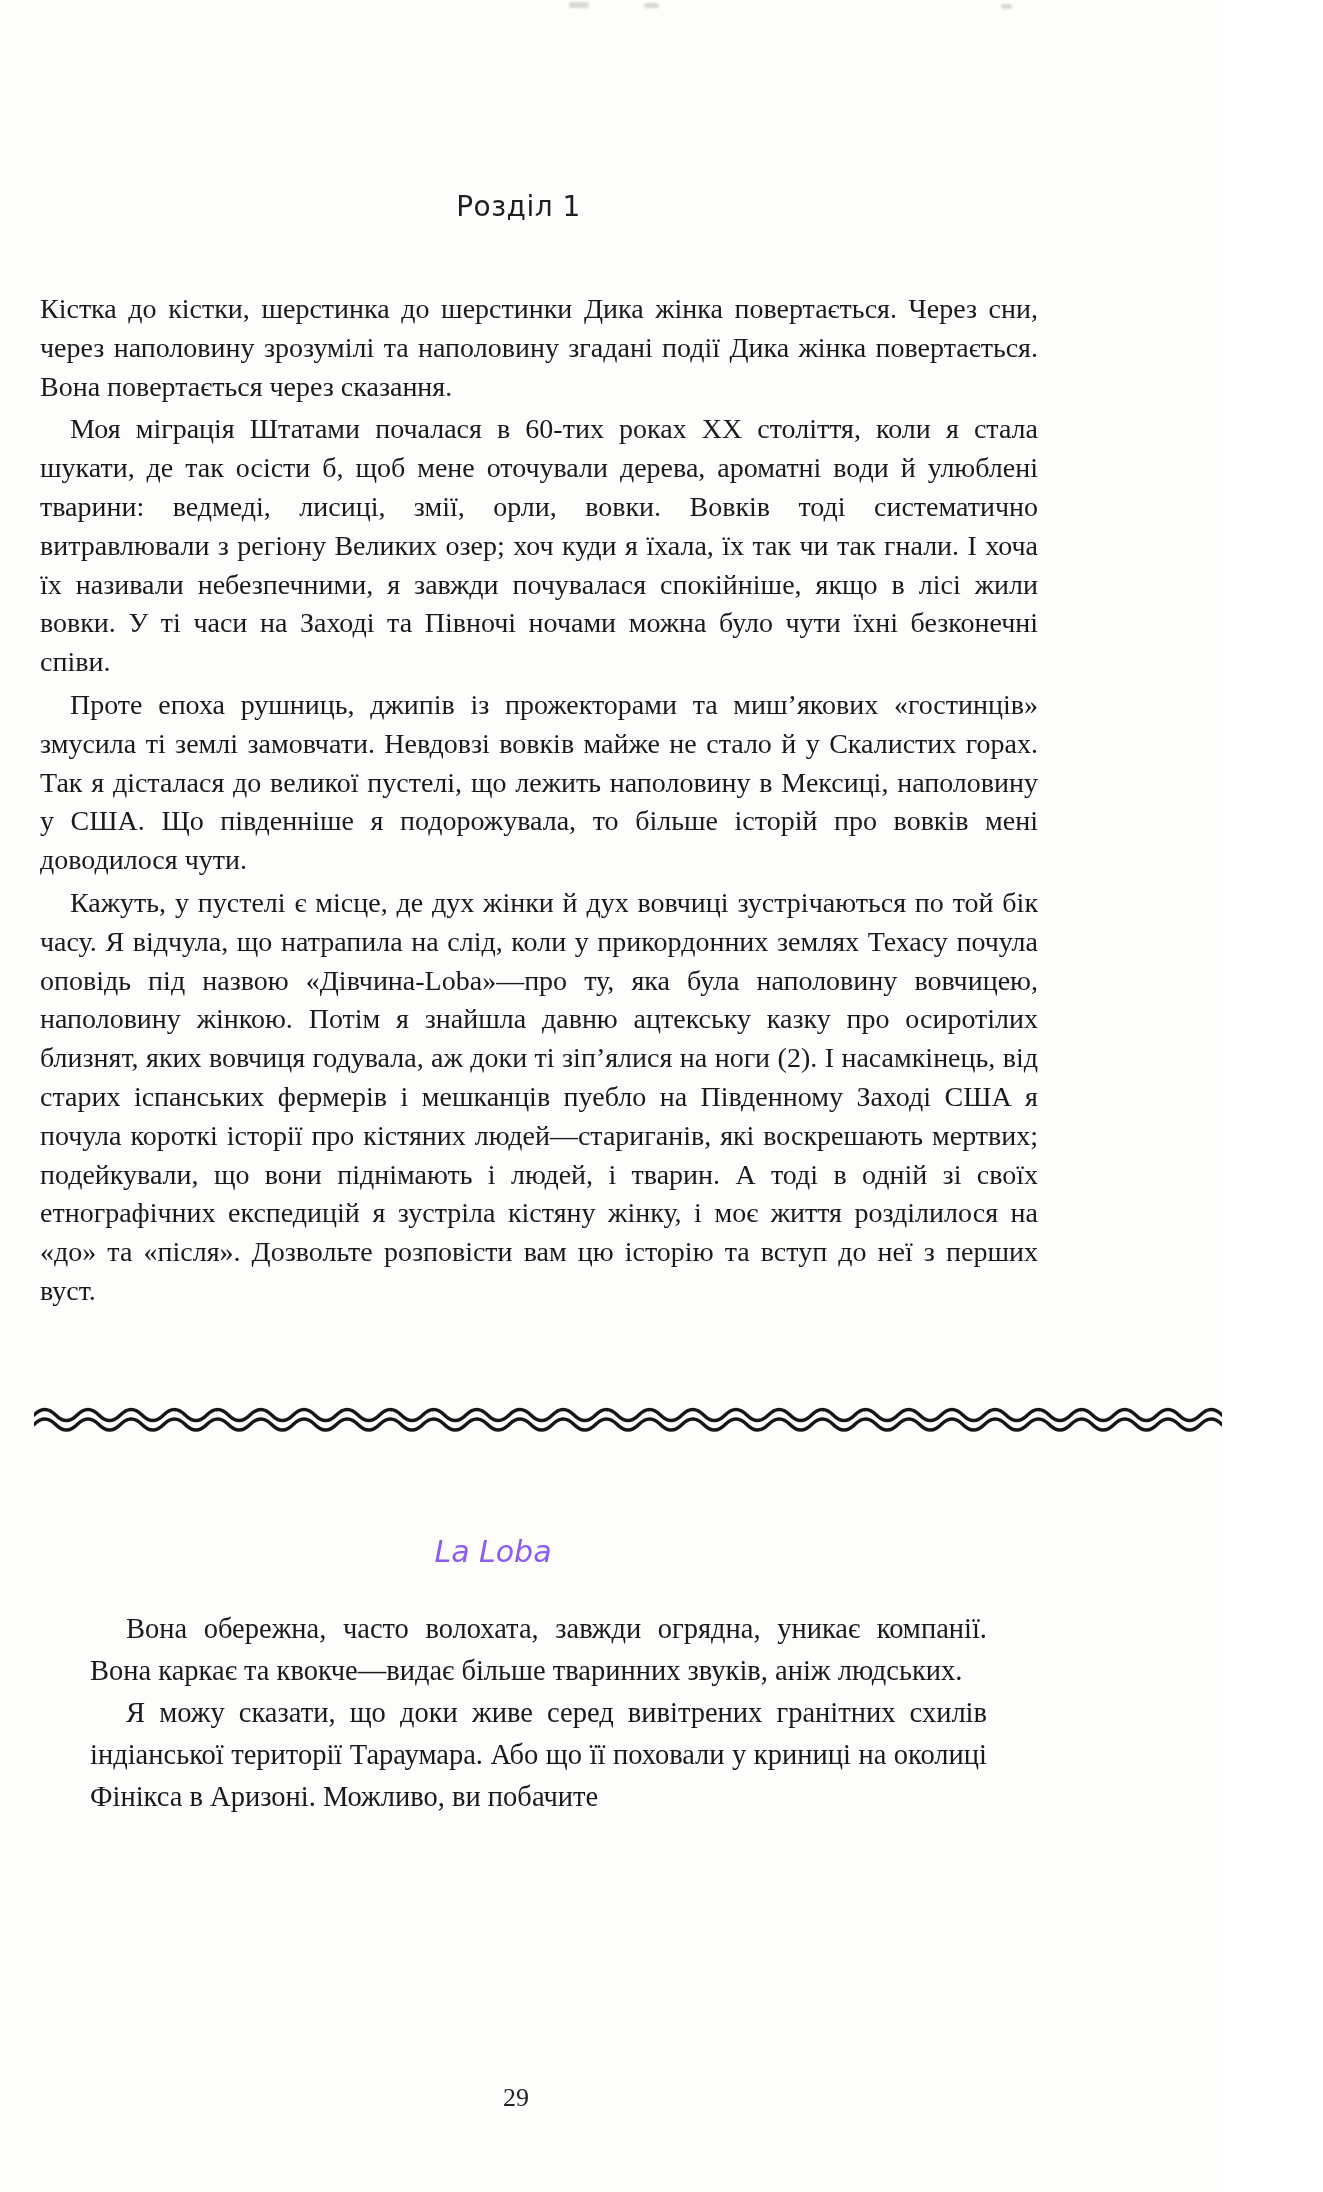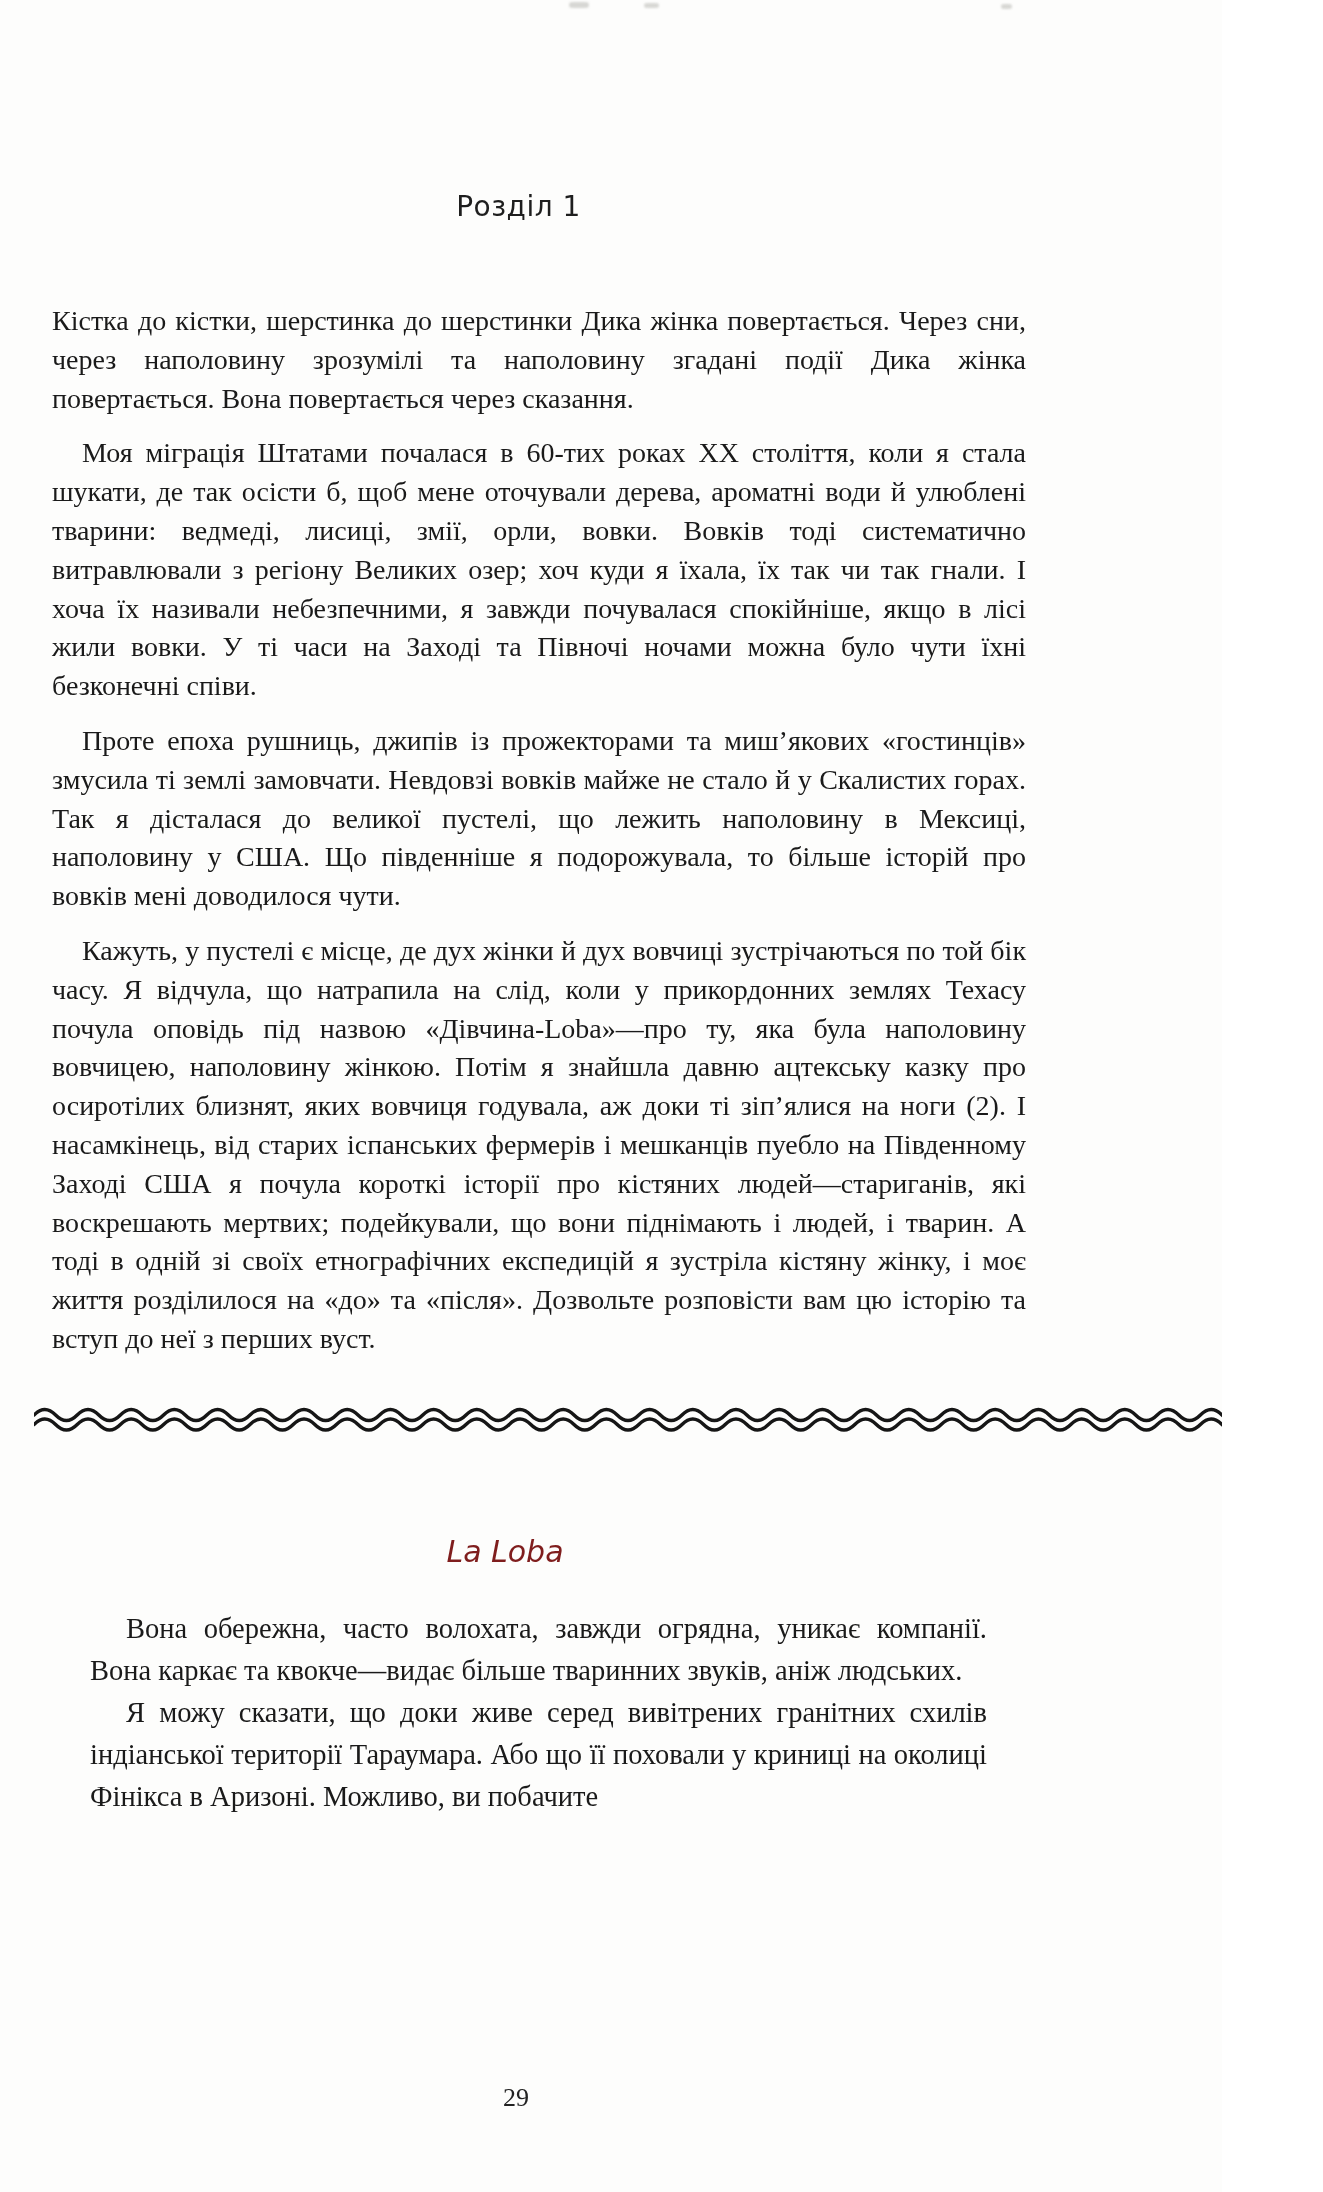--- a/index.html
+++ b/index.html
@@ -48,43 +48,43 @@
   .main-text {
     position: absolute;
     top: 286px;
     left: 36px;
     width: 1006px;
     font-size: 28px;
     line-height: 38.8px;
     text-align: justify;
   }
   .main-text p {
-    margin: 16px;
+    margin: 4px;
     padding: 0;
   }
   .main-text p.indent { text-indent: 30px; }
 
   .divider {
     position: absolute;
     top: 1406px;
     left: 34px;
     width: 1256px;
     height: 30px;
   }
 
   .story-heading {
     position: absolute;
     top: 1534px;
-    left: 40px;
+    left: 28px;
     width: 930px;
     text-align: center;
     font-family: "DejaVu Sans", "Liberation Sans", sans-serif;
     font-style: italic;
     font-size: 30px;
-    color: #7f1d1d;
+    color: #8b5cf6;
   }
 
   .story-text {
     position: absolute;
     top: 1608px;
     left: 90px;
     width: 897px;
     font-size: 28.5px;
     line-height: 42px;
     text-align: justify;

